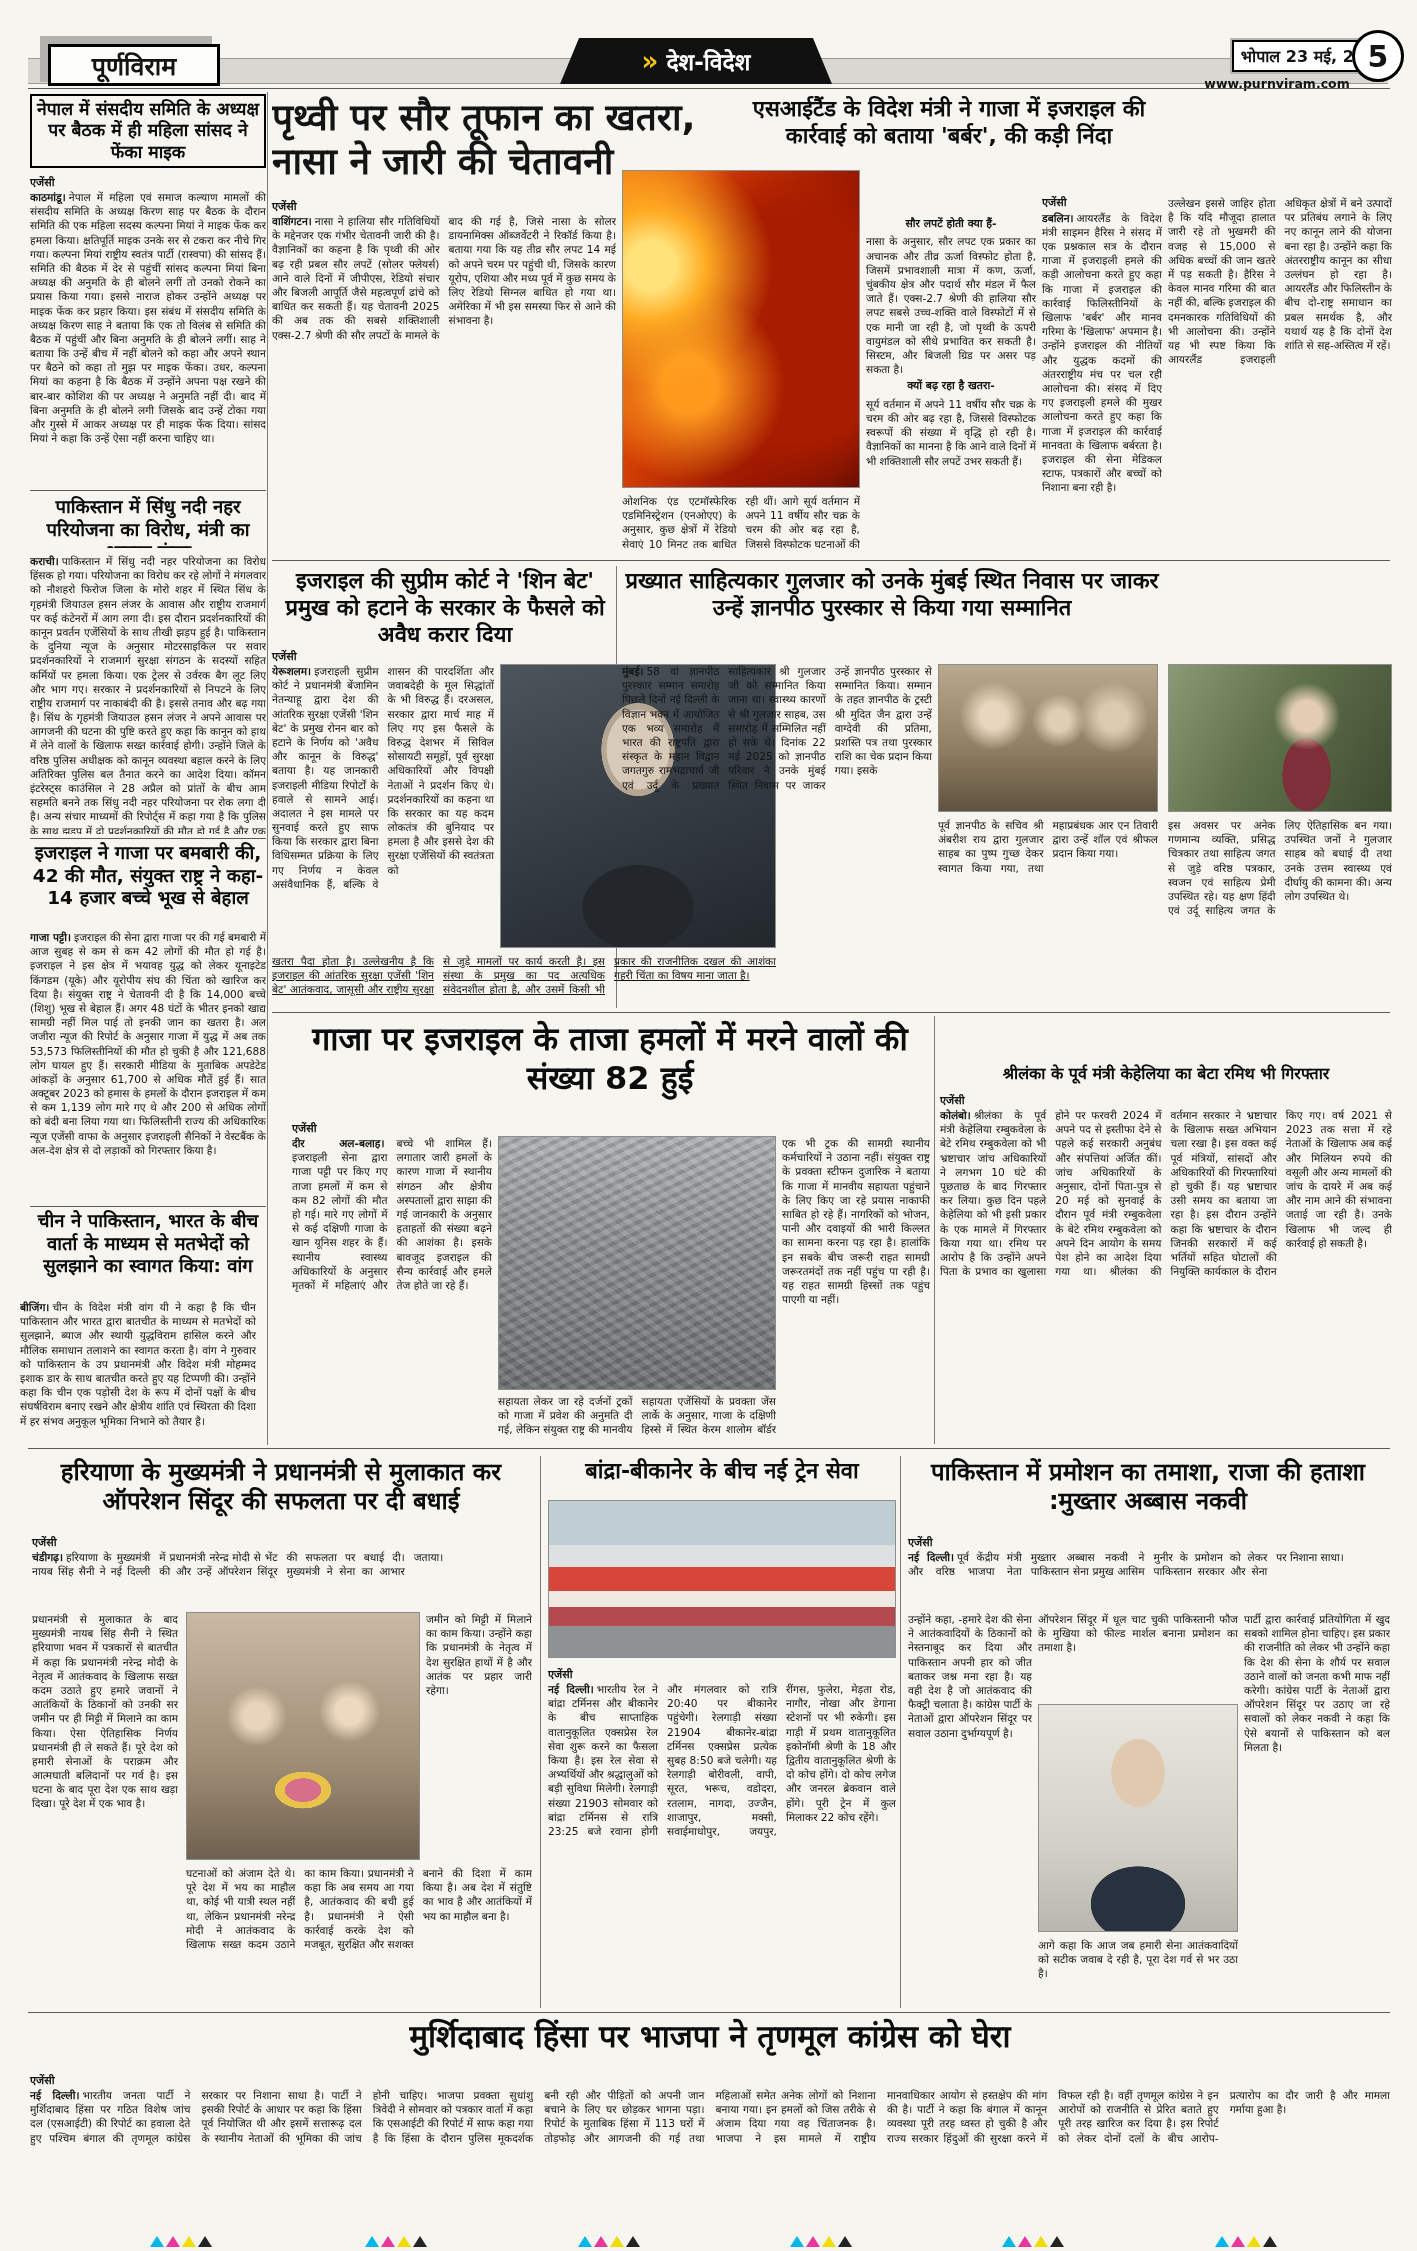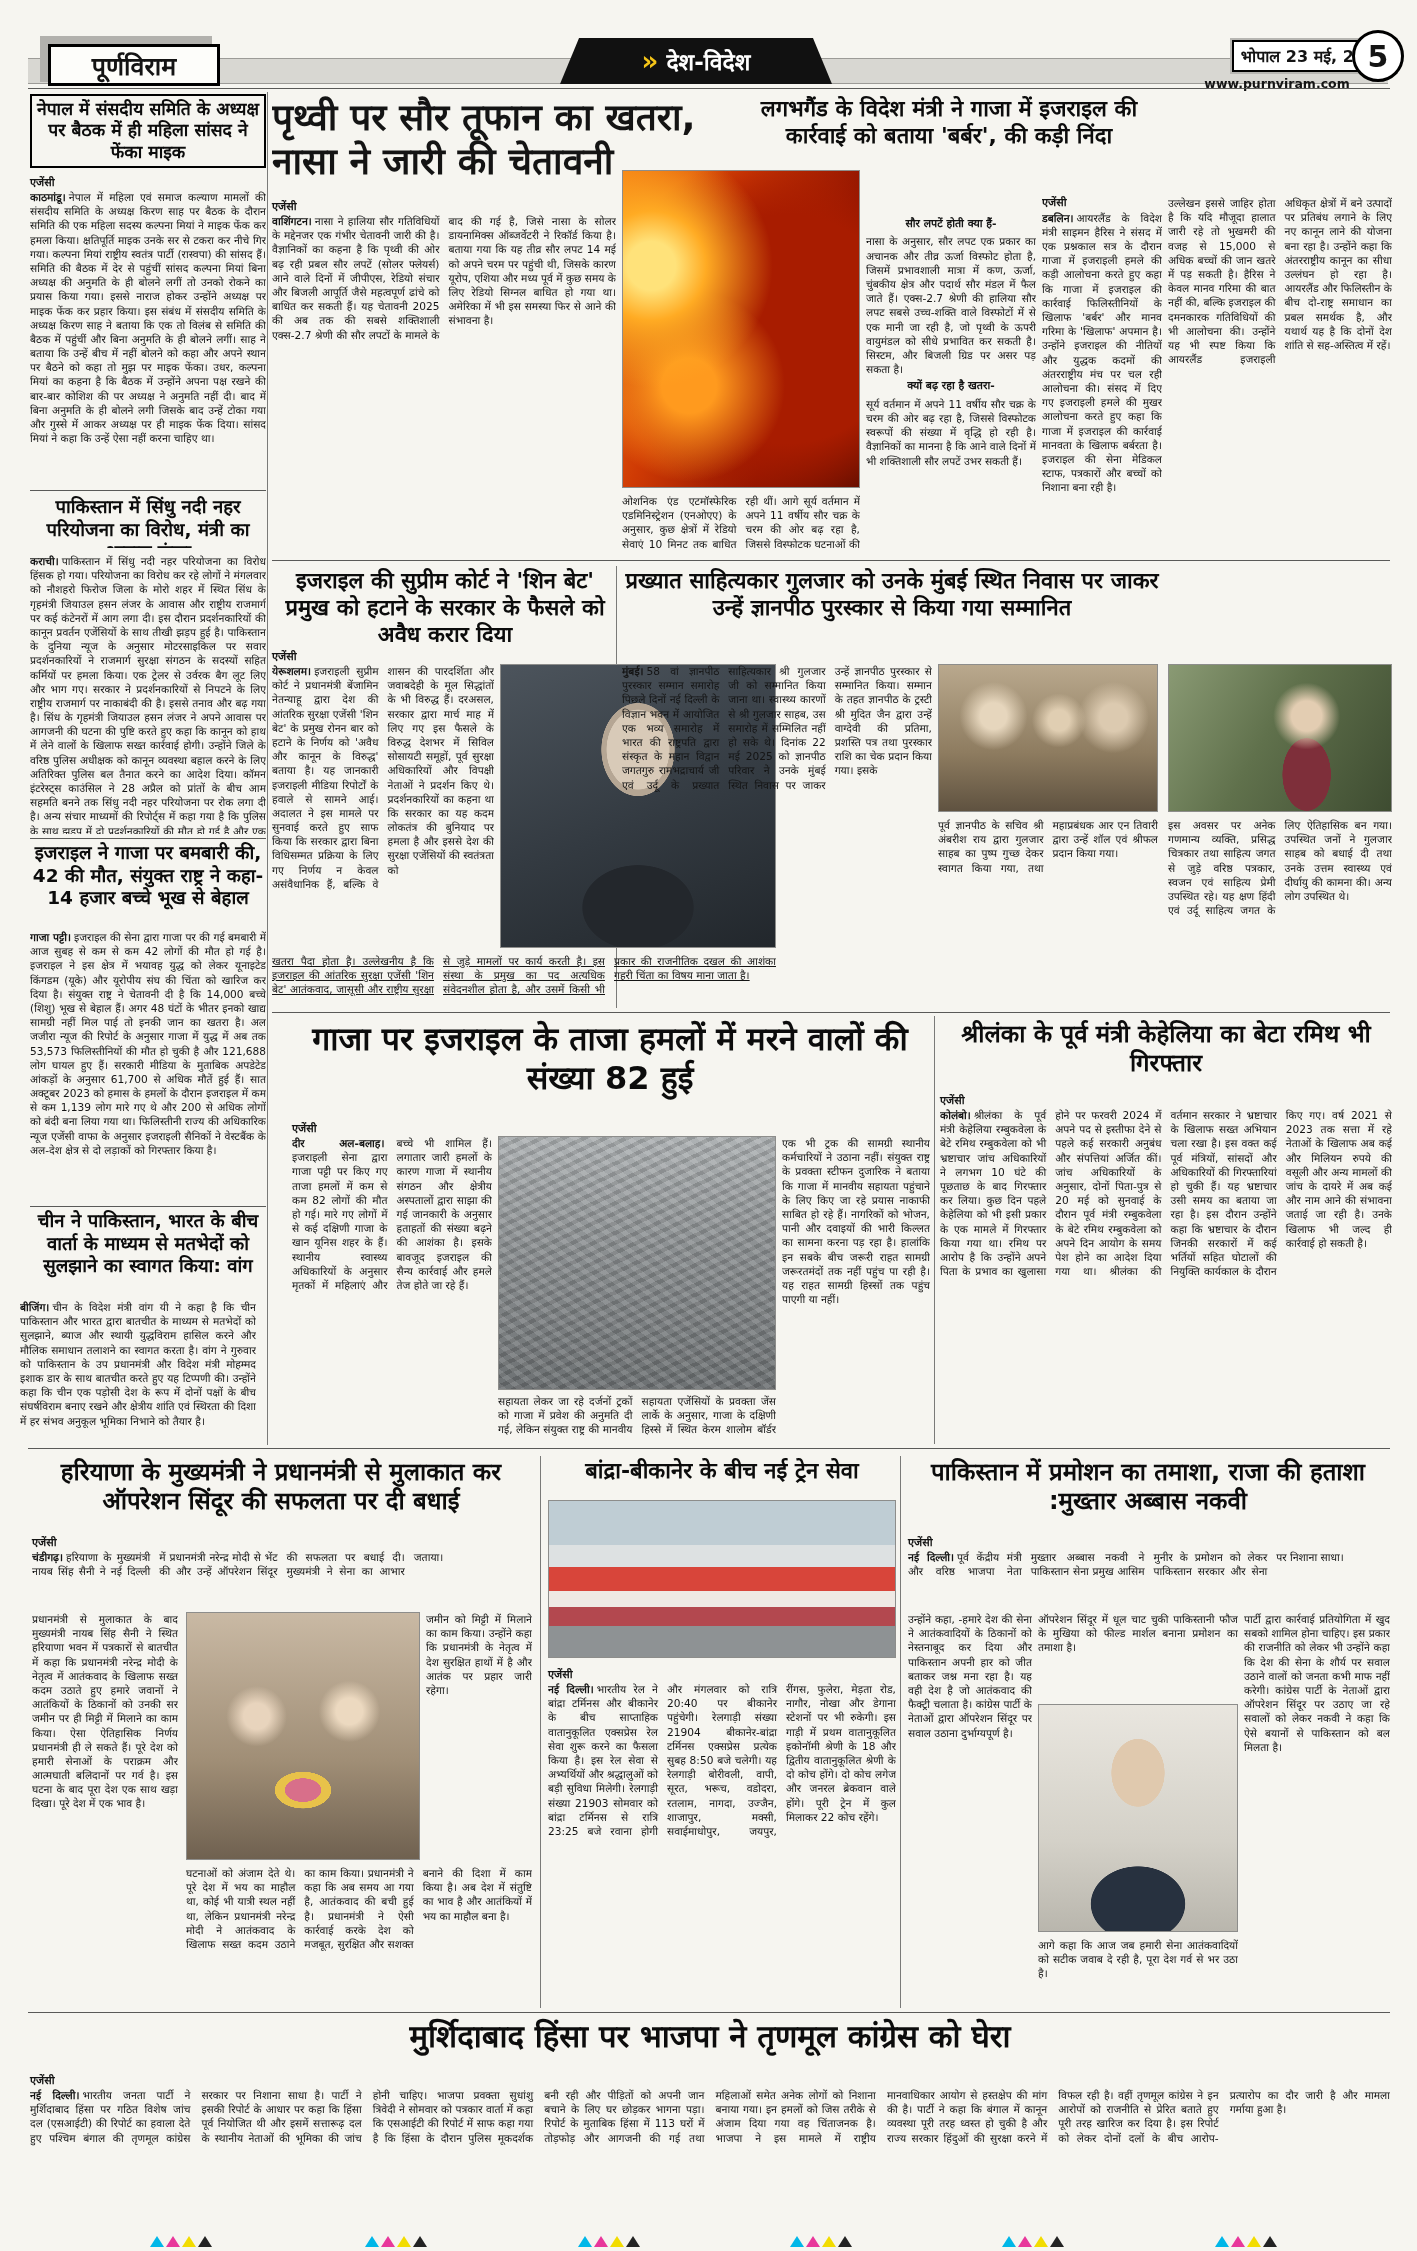--- a/index.html
+++ b/index.html
@@ -112,21 +112,21 @@
   .gaza-by { left:292px; top:1120px; width:100px; }
   .gaza-t1 { left:292px; top:1136px; width:200px; height:304px; }
   .rubble-photo { left:498px; top:1136px; width:278px; height:254px;
     background: repeating-linear-gradient(38deg, rgba(255,255,255,.12) 0 5px, transparent 5px 11px),
                 repeating-linear-gradient(-25deg, rgba(0,0,0,.15) 0 4px, transparent 4px 9px),
                 linear-gradient(180deg, #aeb2b4 0%, #8b8f91 45%, #6d7173 100%); }
   .gaza-t2 { left:498px; top:1394px; width:278px; height:48px; }
   .gaza-t3 { left:782px; top:1136px; width:148px; height:306px; }
 
   
-  .sl-h  { left:940px; top:1020px; width:452px; height:66px; font-size:24px; }
+  .sl-h  { left:940px; top:1064px; width:452px; height:66px; font-size:16px; }
   .sl-by { left:940px; top:1092px; width:100px; }
   .sl-t1 { left:940px; top:1108px; width:452px; height:334px; }
 
   
   .har-h  { left:30px; top:1458px; width:502px; height:70px; font-size:24px; }
   .har-by { left:32px; top:1534px; width:100px; }
   .har-t1 { left:32px; top:1550px; width:500px; height:56px; }
   .har-photo { left:186px; top:1612px; width:234px; height:248px;
     background: radial-gradient(circle at 30% 42%, #e8d4bd 0 6%, transparent 14%),
                 radial-gradient(circle at 70% 40%, #ecd9c0 0 6%, transparent 14%),
@@ -232,21 +232,21 @@
   </div>
   <div class="photo sun-photo"></div>
   <div class="abs nasa-t2 txt cols2">ओशनिक एंड एटमॉस्फेरिक एडमिनिस्ट्रेशन (एनओएए) के अनुसार, कुछ क्षेत्रों में रेडियो सेवाएं 10 मिनट तक बाधित रही थीं। आगे सूर्य वर्तमान में अपने 11 वर्षीय सौर चक्र के चरम की ओर बढ़ रहा है, जिससे विस्फोटक घटनाओं की संख्या बढ़ रही है। वैज्ञानिकों की इस पर नजर है।</div>
   <div class="abs nasa-t3 txt">
     <div class="subhead">सौर लपटें होती क्या हैं-</div>
     <div>नासा के अनुसार, सौर लपट एक प्रकार का अचानक और तीव्र ऊर्जा विस्फोट होता है, जिसमें प्रभावशाली मात्रा में कण, ऊर्जा, चुंबकीय क्षेत्र और पदार्थ सौर मंडल में फैल जाते हैं। एक्स-2.7 श्रेणी की हालिया सौर लपट सबसे उच्च-शक्ति वाले विस्फोटों में से एक मानी जा रही है, जो पृथ्वी के ऊपरी वायुमंडल को सीधे प्रभावित कर सकती है। सिस्टम, और बिजली ग्रिड पर असर पड़ सकता है।</div>
     <div class="subhead">क्यों बढ़ रहा है खतरा-</div>
     <div>सूर्य वर्तमान में अपने 11 वर्षीय सौर चक्र के चरम की ओर बढ़ रहा है, जिससे विस्फोटक स्वरूपों की संख्या में वृद्धि हो रही है। वैज्ञानिकों का मानना है कि आने वाले दिनों में भी शक्तिशाली सौर लपटें उभर सकती हैं।</div>
   </div>
 
-  <div class="abs ireland-h hl">लगभगैंड के विदेश मंत्री ने गाजा में इजराइल की कार्रवाई को बताया 'बर्बर', की कड़ी निंदा</div>
+  <div class="abs ireland-h hl">एसआईटैंड के विदेश मंत्री ने गाजा में इजराइल की कार्रवाई को बताया 'बर्बर', की कड़ी निंदा</div>
   <div class="abs ireland-t1 txt">
     <div class="by">एजेंसी</div>
     <b class="dl">डबलिन।</b><span>आयरलैंड के विदेश मंत्री साइमन हैरिस ने संसद में एक प्रश्नकाल सत्र के दौरान गाजा में इजराइली हमले की कड़ी आलोचना करते हुए कहा कि गाजा में इजराइल की कार्रवाई फिलिस्तीनियों के खिलाफ 'बर्बर' और मानव गरिमा के 'खिलाफ' अपमान है। उन्होंने इजराइल की नीतियों और युद्धक कदमों की अंतरराष्ट्रीय मंच पर चल रही आलोचना की। संसद में दिए गए इजराइली हमले की मुखर आलोचना करते हुए कहा कि गाजा में इजराइल की कार्रवाई मानवता के खिलाफ बर्बरता है। इजराइल की सेना मेडिकल स्टाफ, पत्रकारों और बच्चों को निशाना बना रही है।</span>
   </div>
   <div class="abs ireland-t2 txt cols2">उल्लेखन इससे जाहिर होता है कि यदि मौजूदा हालात जारी रहे तो भुखमरी की वजह से 15,000 से अधिक बच्चों की जान खतरे में पड़ सकती है। हैरिस ने केवल मानव गरिमा की बात नहीं की, बल्कि इजराइल की दमनकारक गतिविधियों की भी आलोचना की। उन्होंने यह भी स्पष्ट किया कि आयरलैंड इजराइली अधिकृत क्षेत्रों में बने उत्पादों पर प्रतिबंध लगाने के लिए नए कानून लाने की योजना बना रहा है। उन्होंने कहा कि अंतरराष्ट्रीय कानून का सीधा उल्लंघन हो रहा है। आयरलैंड और फिलिस्तीन के बीच दो-राष्ट्र समाधान का प्रबल समर्थक है, और यथार्थ यह है कि दोनों देश शांति से सह-अस्तित्व में रहें।</div>
 
   <div class="abs shinbet-h hl">इजराइल की सुप्रीम कोर्ट ने 'शिन बेट' प्रमुख को हटाने के सरकार के फैसले को अवैध करार दिया</div>
   <div class="abs shinbet-by by">एजेंसी</div>
   <div class="abs shinbet-t1 txt cols2">
     <b class="dl">येरूशलम।</b><span>इजराइली सुप्रीम कोर्ट ने प्रधानमंत्री बेंजामिन नेतन्याहू द्वारा देश की आंतरिक सुरक्षा एजेंसी 'शिन बेट' के प्रमुख रोनन बार को हटाने के निर्णय को 'अवैध और कानून के विरुद्ध' बताया है। यह जानकारी इजराइली मीडिया रिपोर्टों के हवाले से सामने आई। अदालत ने इस मामले पर सुनवाई करते हुए साफ किया कि सरकार द्वारा बिना विधिसम्मत प्रक्रिया के लिए गए निर्णय न केवल असंवैधानिक हैं, बल्कि वे शासन की पारदर्शिता और जवाबदेही के मूल सिद्धांतों के भी विरुद्ध हैं। दरअसल, सरकार द्वारा मार्च माह में लिए गए इस फैसले के विरुद्ध देशभर में सिविल सोसायटी समूहों, पूर्व सुरक्षा अधिकारियों और विपक्षी नेताओं ने प्रदर्शन किए थे। प्रदर्शनकारियों का कहना था कि सरकार का यह कदम लोकतंत्र की बुनियाद पर हमला है और इससे देश की सुरक्षा एजेंसियों की स्वतंत्रता को</span>

